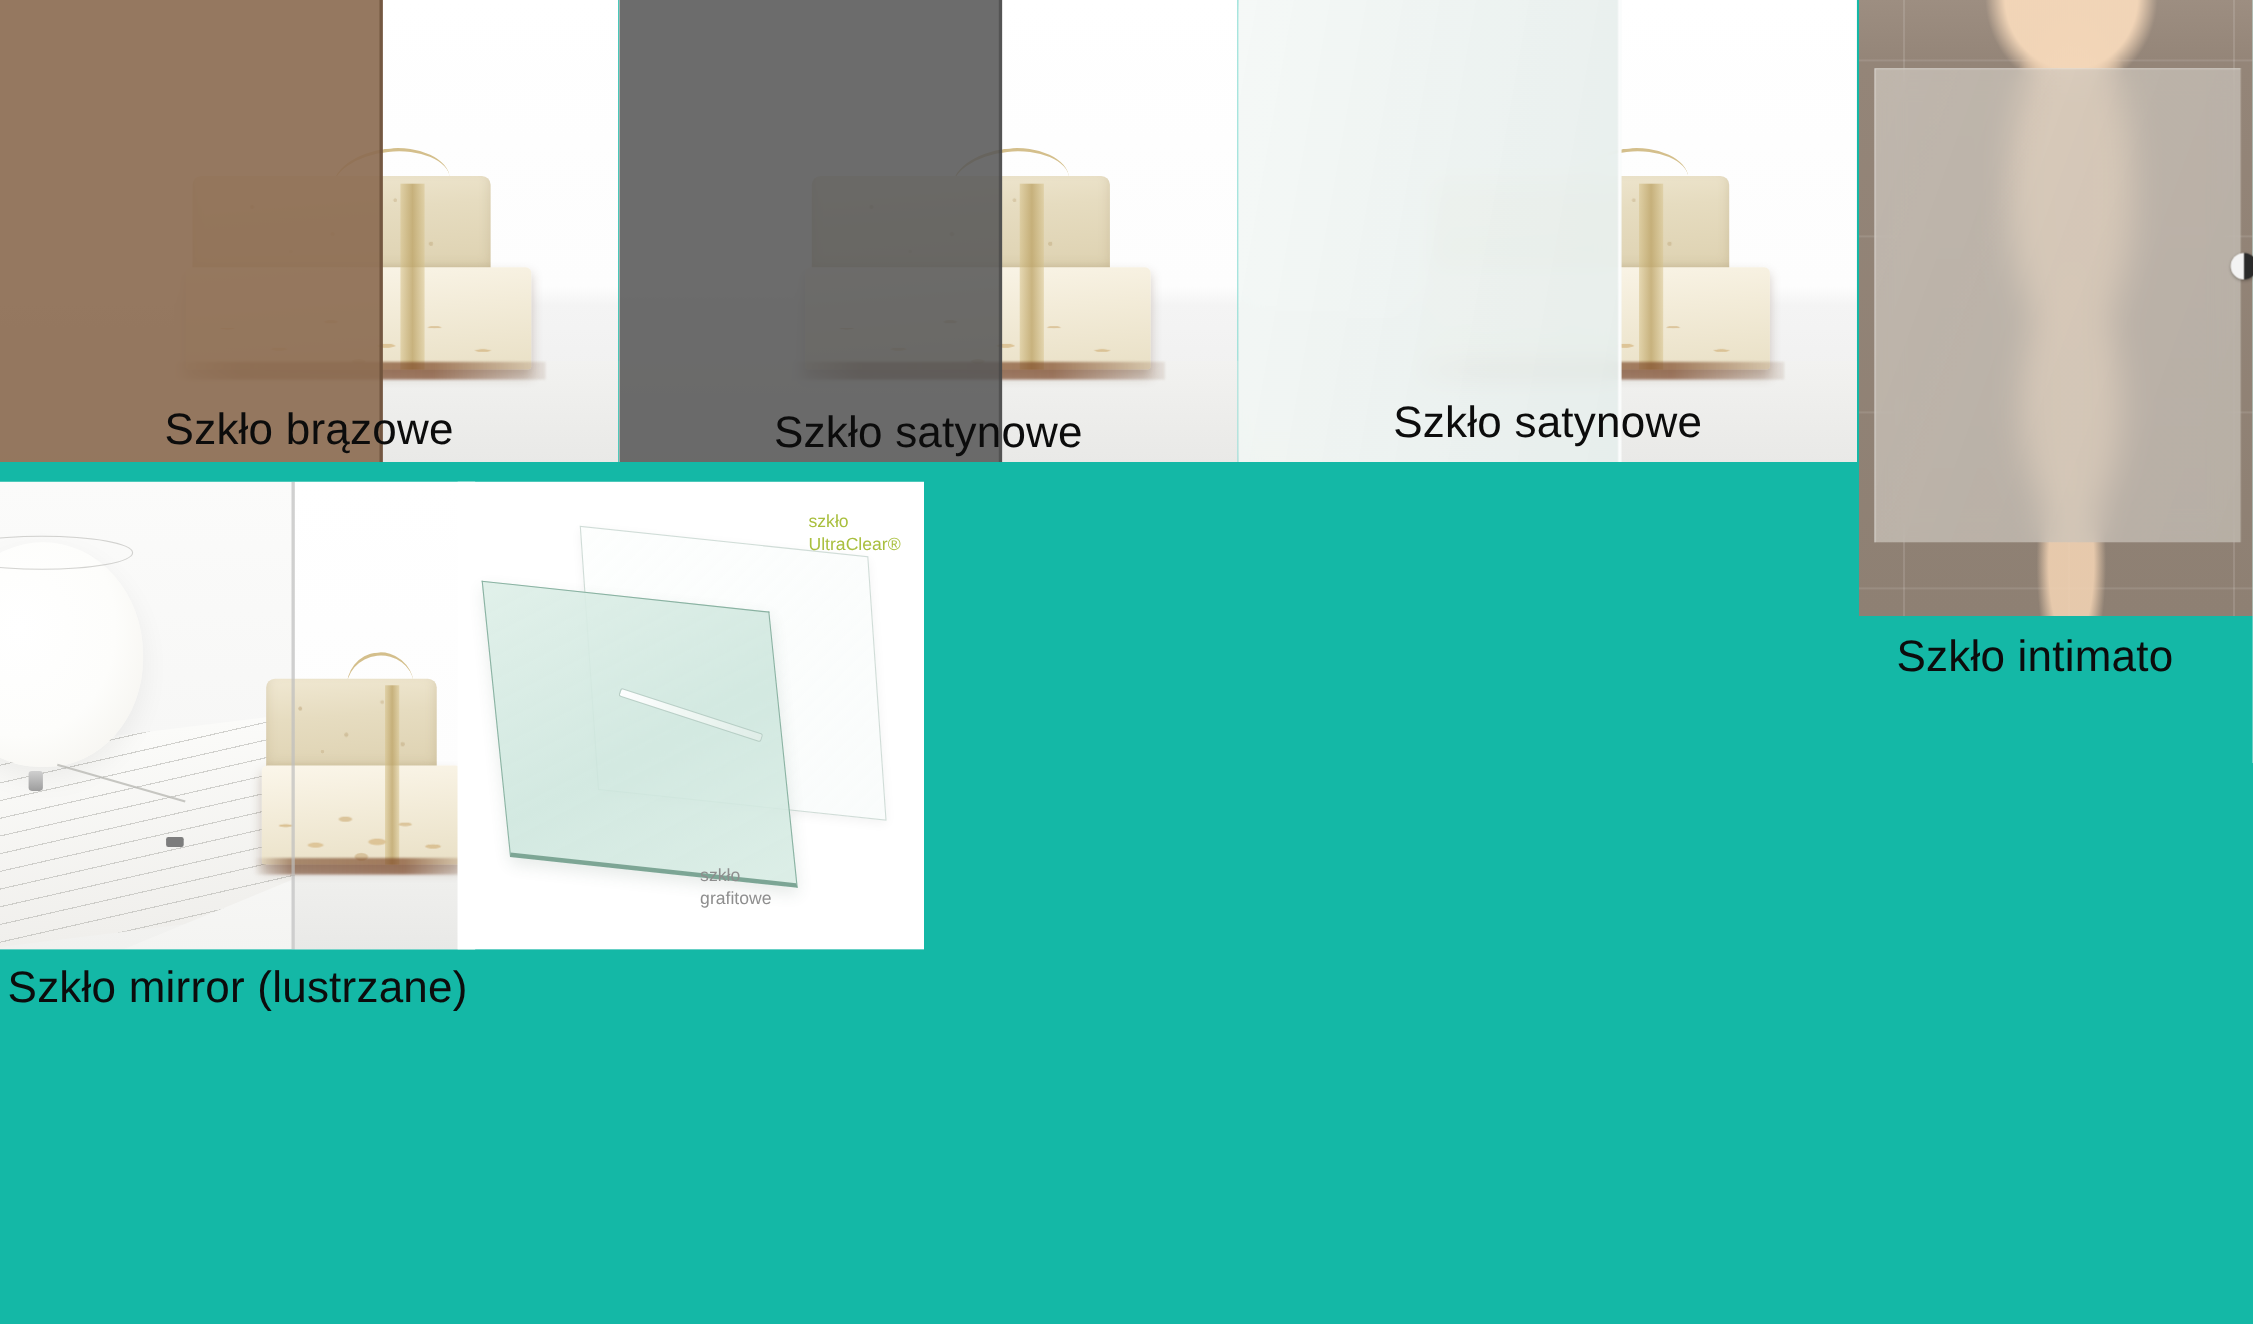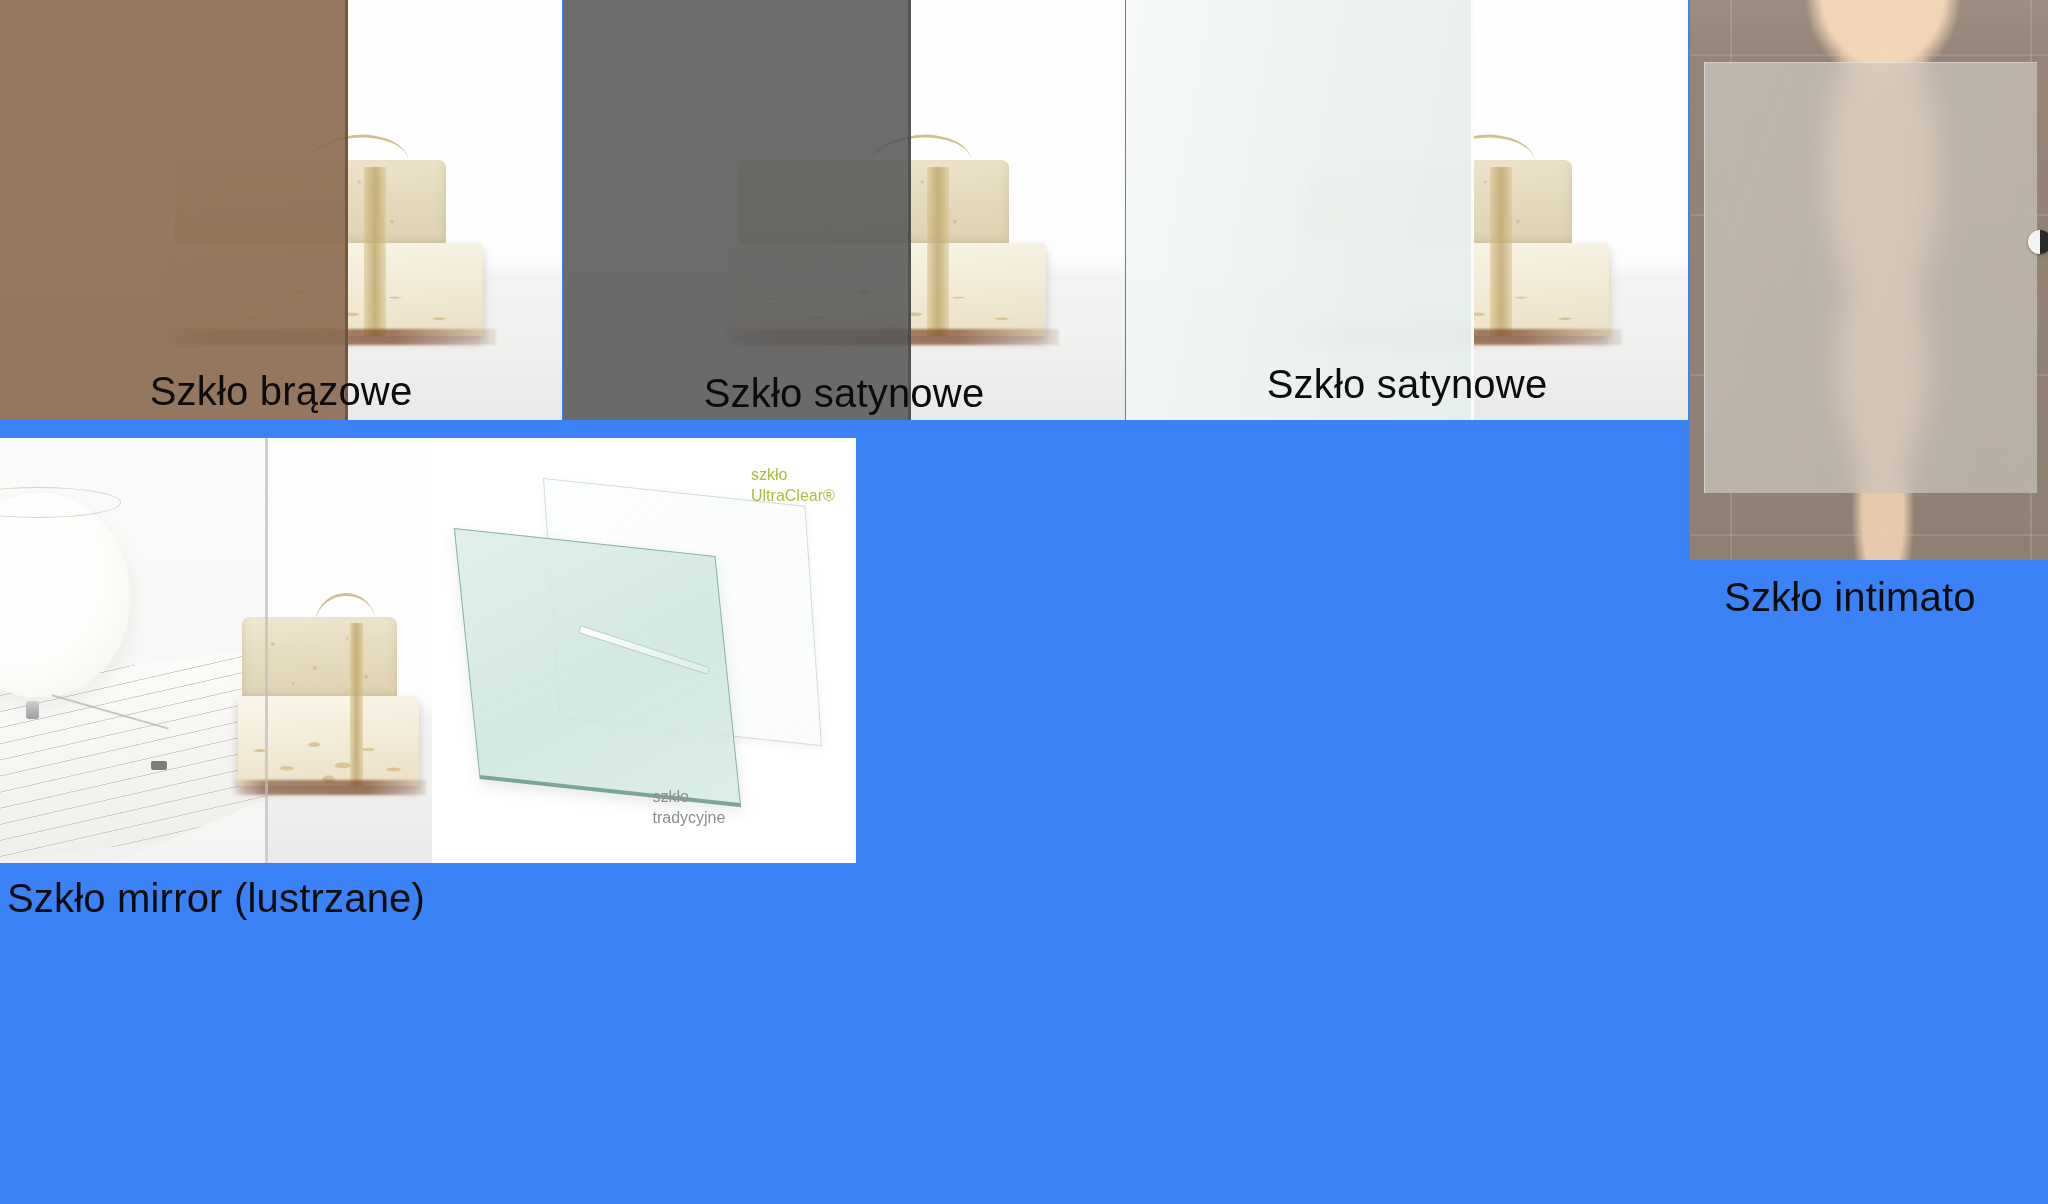--- a/index.html
+++ b/index.html
@@ -9,21 +9,21 @@
     height: 1204px;
     overflow: hidden;
     background: #ffffff;
     font-family: "Liberation Sans", sans-serif;
   }
 
   .gallery {
     position: relative;
     width: 2048px;
     height: 1204px;
-    background: #3b82f6;
+    background: #14b8a6;
   }
 
   
   .tile { position: absolute; }
 
   .tile-photo {
     position: absolute;
     inset: 0;
     overflow: hidden;
     background: #ffffff;
@@ -272,21 +272,21 @@
   }
   .mirror-rod-end {
     position:absolute;
     left: 35%; bottom: 22%;
     width: 16px; height: 9px;
     border-radius: 2px;
     background: #7d7d7d;
   }
 
   
-  #tile-ultraclear { left: 432px; top: 438px; width: 424px; height: 425px; }
+  #tile-ultraclear { left: 416px; top: 438px; width: 424px; height: 425px; }
   #tile-ultraclear .tile-caption { bottom: -62px; }
 
   .uc-bg { position:absolute; inset:0; background: #ffffff; }
 
   .uc-pane {
     position:absolute;
     transform-style: preserve-3d;
   }
   .uc-pane-back {
     left: 28%; top: 13%;
@@ -459,19 +459,19 @@
       <div class="uc-pane uc-pane-front"></div>
       <div class="uc-edge"></div>
 
       <div class="uc-label-green">
         <div>szkło</div>
         <div>UltraClear®</div>
       </div>
 
       <div class="uc-label-grey">
         <div>szkło</div>
-        <div>tradycyjne</div>
+        <div>grafitowe</div>
       </div>
     </div>
   </div>
 
 
 </div>
 
 </body></html>

